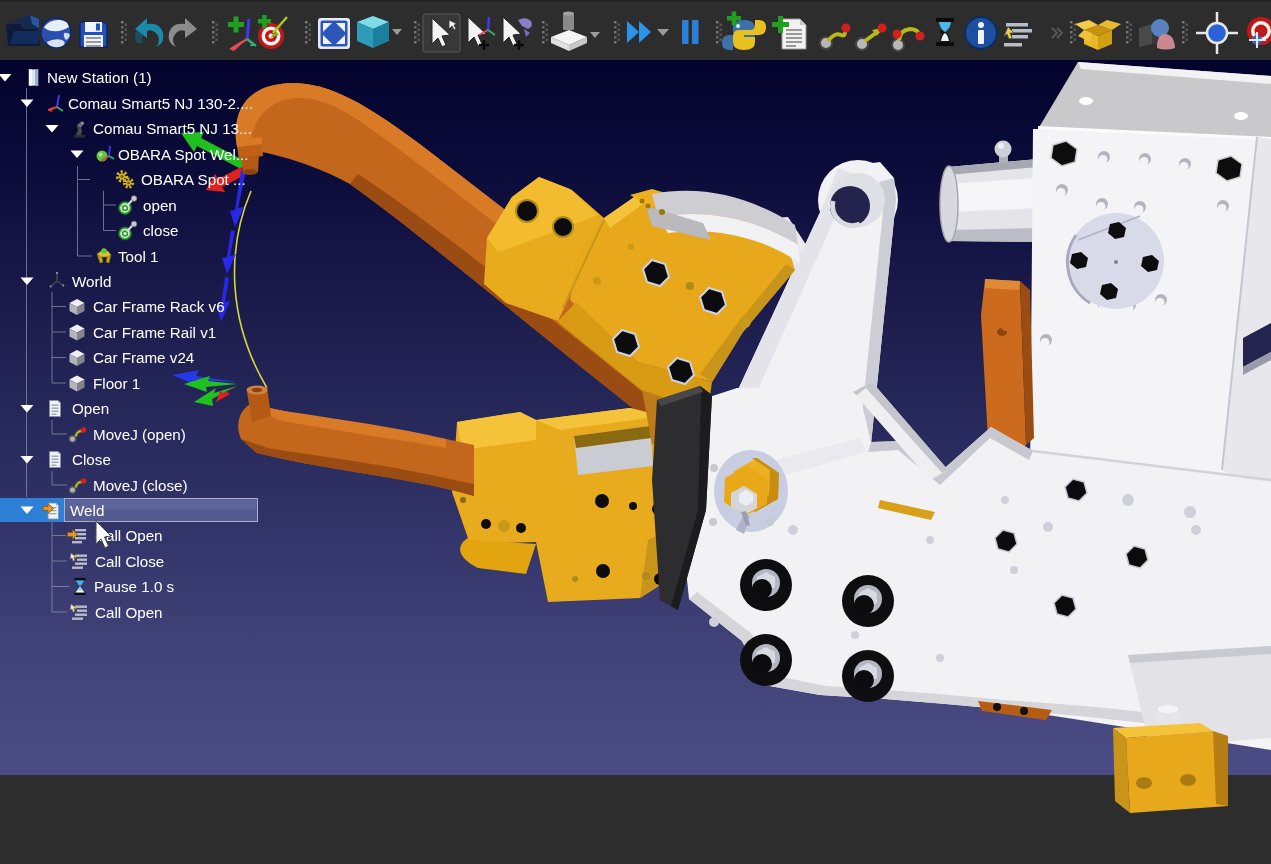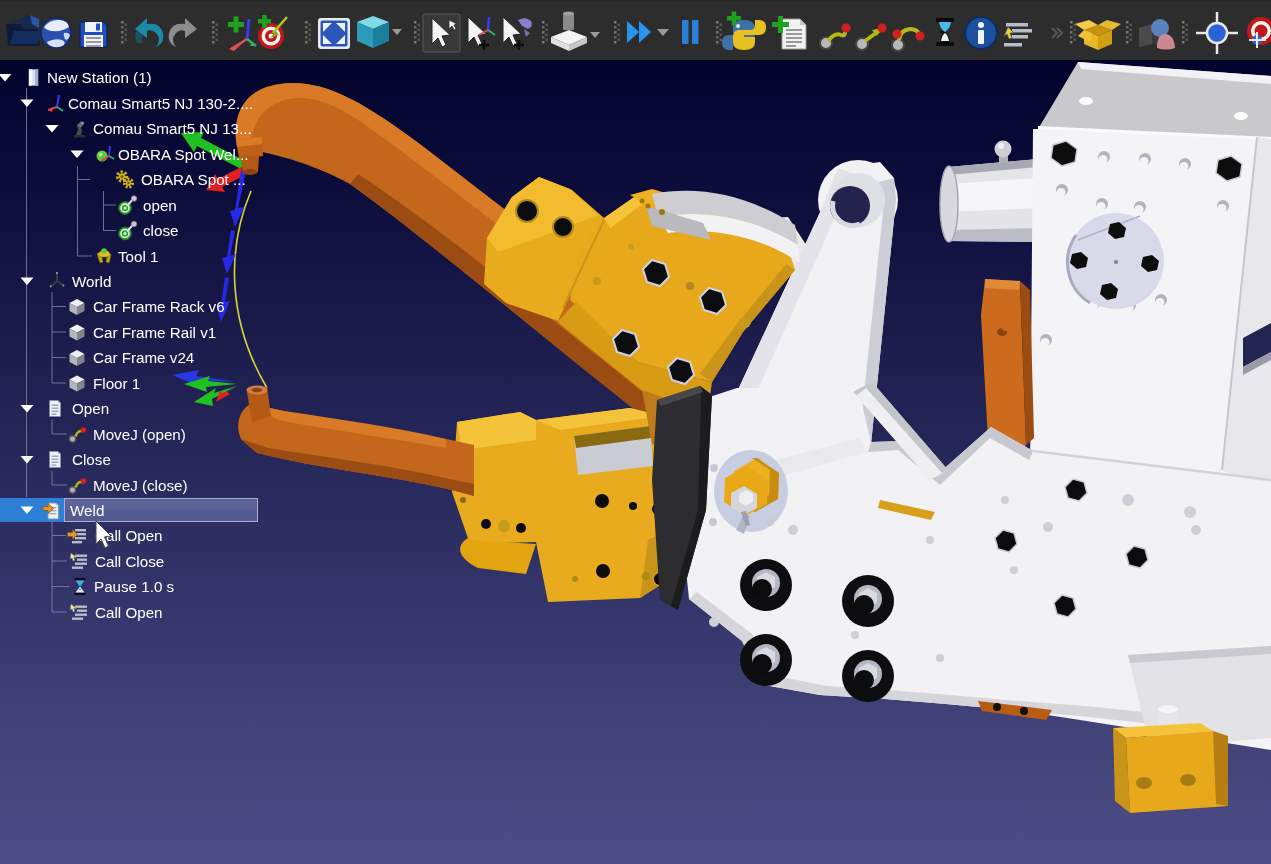--- a/index.html
+++ b/index.html
@@ -1,17 +1,17 @@
 <!DOCTYPE html>
 <html><head>
 <meta charset="utf-8">
 <style>
 html,body{margin:0;padding:0;width:1271px;height:864px;overflow:hidden;background:#2d2d2d;font-family:"Liberation Sans",sans-serif;}
 #toolbar{position:absolute;left:0;top:0;width:1271px;height:60px;background:#2d2d2d;border-top:2px solid #252525;box-sizing:border-box;}
-#viewport{position:absolute;left:0;top:60px;width:1271px;height:804px;background:linear-gradient(180deg,#02022c 0%,#0b0b3a 14%,#1d1e4e 37%,#2e3064 60%,#3e4076 80%,#4b4d84 100%);}
+#viewport{position:absolute;left:0;top:60px;width:1271px;height:715px;background:linear-gradient(180deg,#02022c 0%,#0b0b3a 14%,#1d1e4e 37%,#2e3064 60%,#3e4076 80%,#4b4d84 100%);}
 svg{position:absolute;left:0;top:0;}
 </style>
 </head>
 <body>
 <div id="toolbar">
 <svg width="1271" height="60" viewBox="0 0 1271 60">
 <defs>
 <g id="sep">
           <rect x="0" y="0" width="2.5" height="2.5" fill="#777"></rect>
           <rect x="0" y="5" width="2.5" height="2.5" fill="#666"></rect>

